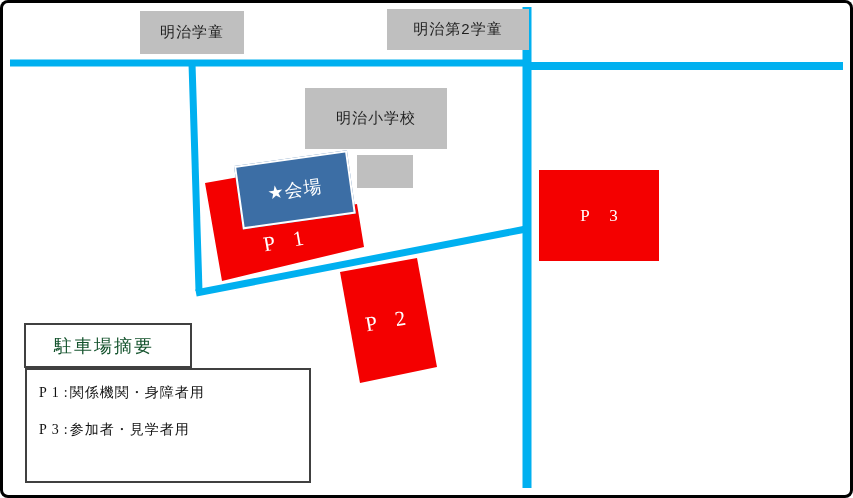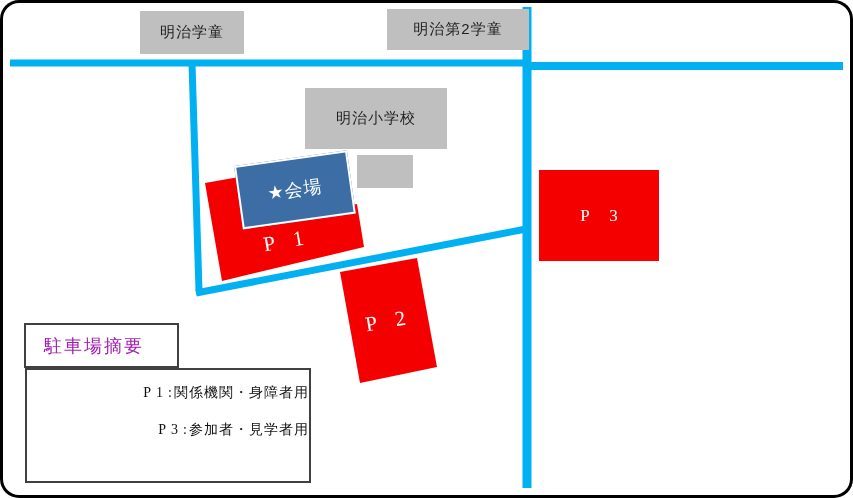--- a/index.html
+++ b/index.html
@@ -1,24 +1,23 @@
 <!DOCTYPE html>
 <html><head>
 <meta charset="utf-8">
 <style>
   html,body{margin:0;padding:0;background:#fff;}
   .canvas{
     position:relative;
     width:853px;height:498px;
     background:#ffffff;
-    border-radius:19px;
+    border-radius:8px;
     box-shadow: inset 0 0 0 3px #000000;
     overflow:hidden;
     font-family:"Liberation Sans","DejaVu Sans",sans-serif;
-    text-align:right;
   }
   .layer{position:absolute;left:0;top:0;width:853px;height:498px;}
   .road{stroke:#00B0F0;fill:none;}
   .lot{fill:#F40000;stroke:none;}
   .building{
     position:absolute;
     background:#BFBFBF;
     color:#1F1F1F;
     display:flex;align-items:center;justify-content:center;
     font-size:15px;letter-spacing:1px;
@@ -44,24 +43,24 @@
   .plabel-p1{left:287px;top:241px;transform:translate(-50%,-50%) rotate(-10deg);}
   .plabel-p2{left:389px;top:321px;transform:translate(-50%,-50%) rotate(-10deg);}
   .lot-p3{
     position:absolute;left:539px;top:170px;width:120px;height:91px;
     background:#F40000;color:#ffffff;
     display:flex;align-items:center;justify-content:center;
     font-family:"Liberation Serif","DejaVu Serif",serif;
     font-size:17px;letter-spacing:8px;text-indent:8px;
   }
   .legend-title{
-    position:absolute;left:24px;top:323px;width:155px;height:45px;
+    position:absolute;left:24px;top:323px;width:168px;height:45px;
     box-sizing:border-box;border:2px solid #404040;background:#ffffff;
-    display:flex;align-items:center;color:#a21caf;
-    padding-left:18px;font-size:18px;letter-spacing:2px;
+    display:flex;align-items:center;color:#14532d;
+    padding-left:28px;font-size:18px;letter-spacing:2px;
     font-family:"Liberation Serif","DejaVu Serif",serif;
   }
   .legend-body{
     position:absolute;left:25px;top:368px;width:286px;height:115px;
     box-sizing:border-box;border:2px solid #404040;background:#ffffff;
     color:#111111;padding:4px 0 0 12px;
     font-family:"Liberation Serif","DejaVu Serif",serif;
     font-size:14px;
   }
   .legend-row{height:37px;line-height:37px;white-space:nowrap;}

